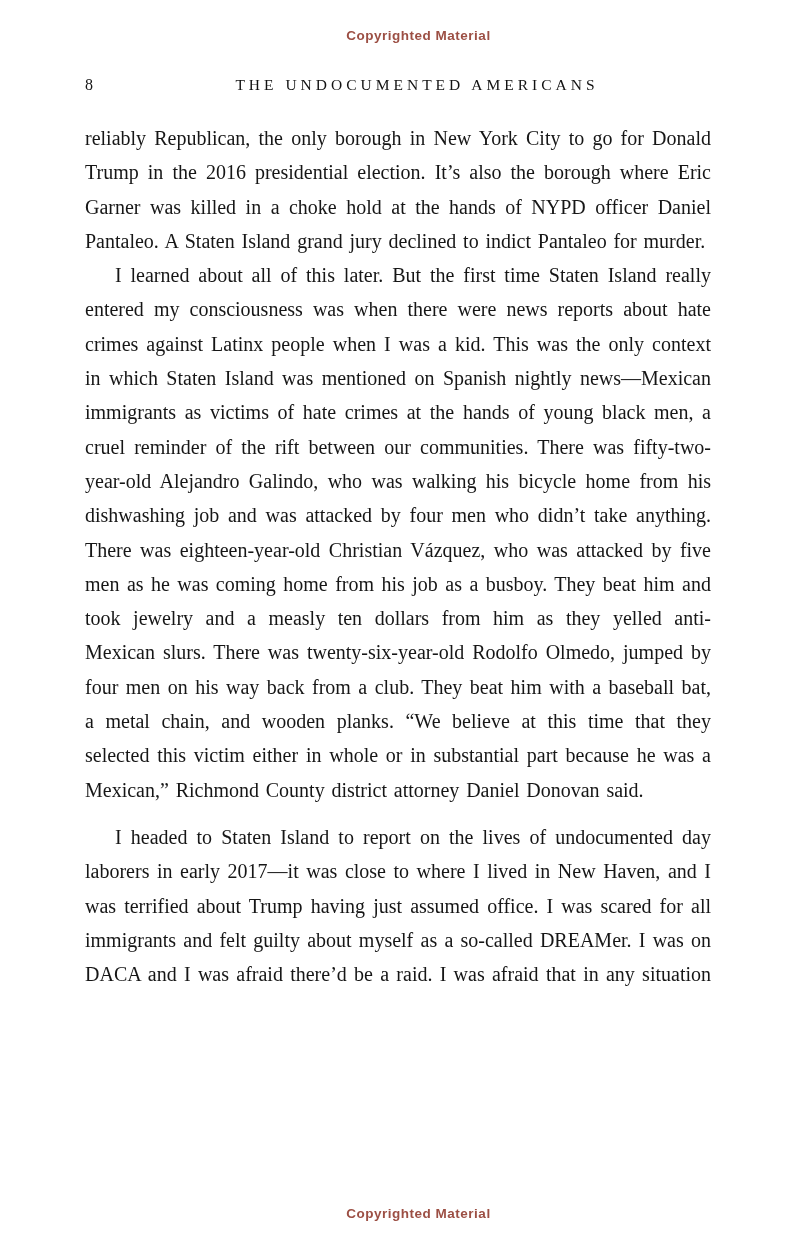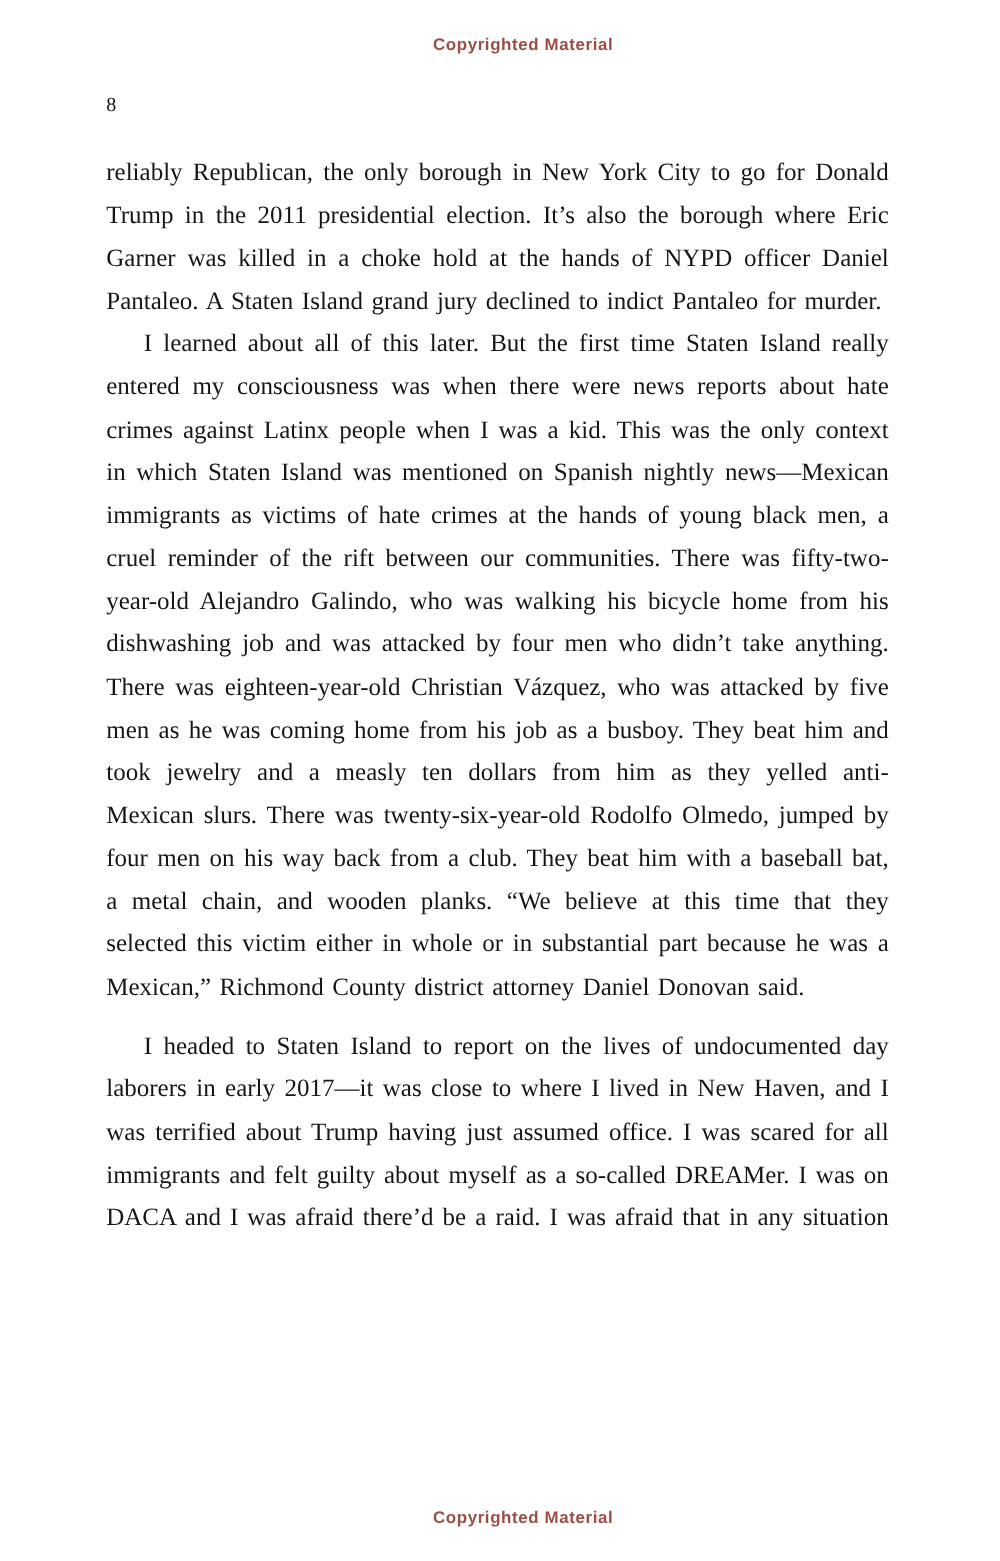--- a/index.html
+++ b/index.html
@@ -80,23 +80,24 @@
 </style>
 </head>
 <body>
 
 <div class="page">
 
   <div class="copyright top">Copyrighted Material</div>
 
   <div class="running-header">
     <span class="page-number">8</span>
+    <span class="running-title">THE UNDOCUMENTED AMERICANS</span>
   </div>
 
   <div class="body-text">
-    <p class="para">reliably Republican, the only borough in New York City to go for Donald Trump in the 2011 presidential election. It’s also the borough where Eric Garner was killed in a choke hold at the hands of NYPD officer Daniel Pantaleo. A Staten Island grand jury declined to indict Pantaleo for murder.</p>
+    <p class="para">reliably Republican, the only borough in New York City to go for Donald Trump in the 2016 presidential election. It’s also the borough where Eric Garner was killed in a choke hold at the hands of NYPD officer Daniel Pantaleo. A Staten Island grand jury declined to indict Pantaleo for murder.</p>
     <p class="para indent">I learned about all of this later. But the first time Staten Island really entered my consciousness was when there were news reports about hate crimes against Latinx people when I was a kid. This was the only context in which Staten Island was mentioned on Spanish nightly news—Mexican immigrants as victims of hate crimes at the hands of young black men, a cruel reminder of the rift between our communities. There was fifty-two-year-old Alejandro Galindo, who was walking his bicycle home from his dishwashing job and was attacked by four men who didn’t take anything. There was eighteen-year-old Christian Vázquez, who was attacked by five men as he was coming home from his job as a busboy. They beat him and took jewelry and a measly ten dollars from him as they yelled anti-Mexican slurs. There was twenty-six-year-old Rodolfo Olmedo, jumped by four men on his way back from a club. They beat him with a baseball bat, a metal chain, and wooden planks. “We believe at this time that they selected this victim either in whole or in substantial part because he was a Mexican,” Richmond County district attorney Daniel Donovan said.</p>
     <p class="para indent continues">I headed to Staten Island to report on the lives of undocumented day laborers in early 2017—it was close to where I lived in New Haven, and I was terrified about Trump having just assumed office. I was scared for all immigrants and felt guilty about myself as a so-called DREAMer. I was on DACA and I was afraid there’d be a raid. I was afraid that in any situation</p>
   </div>
 
   <div class="copyright bottom">Copyrighted Material</div>
 
 </div>
 
 </body></html>

